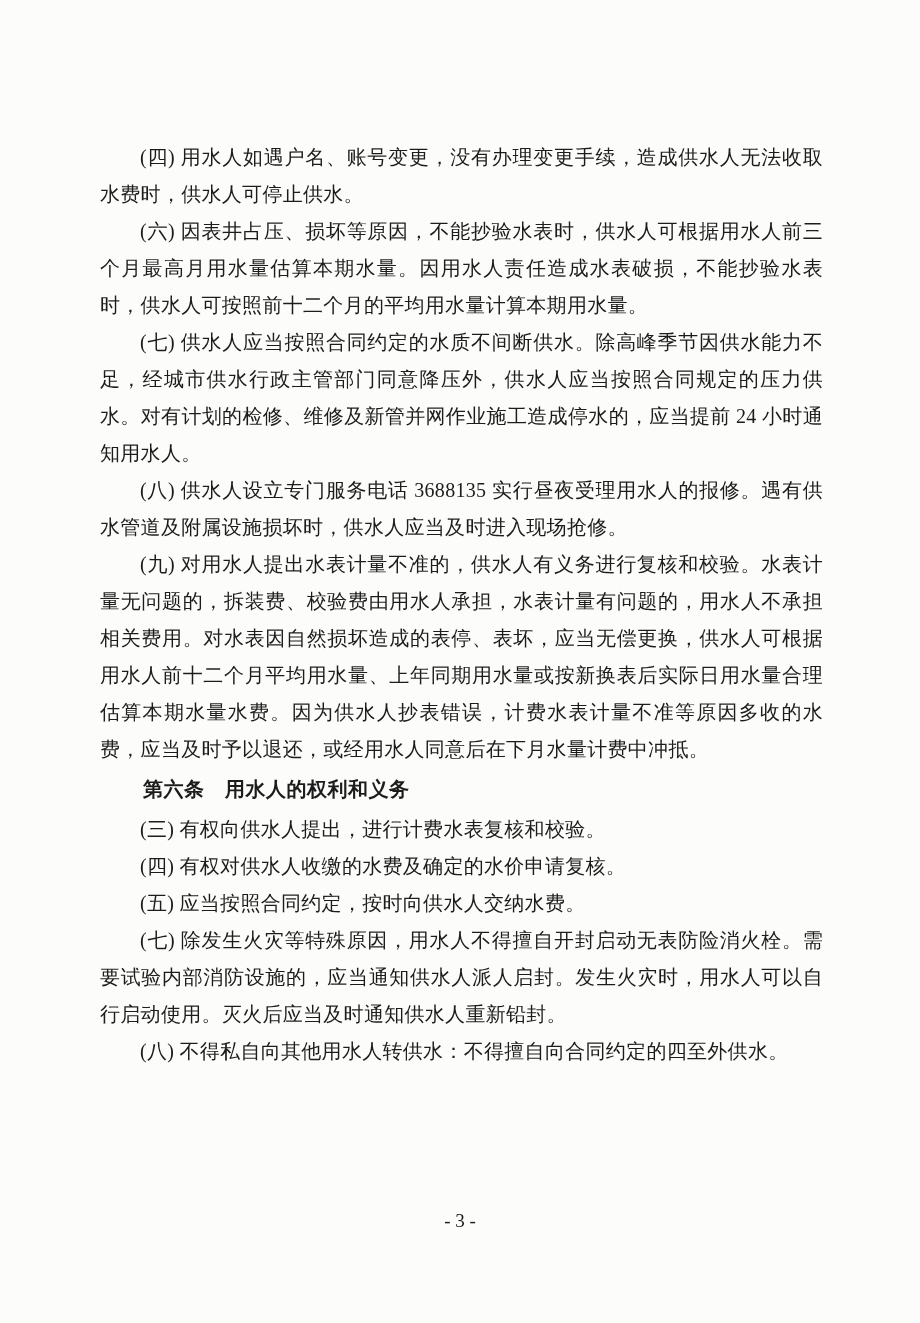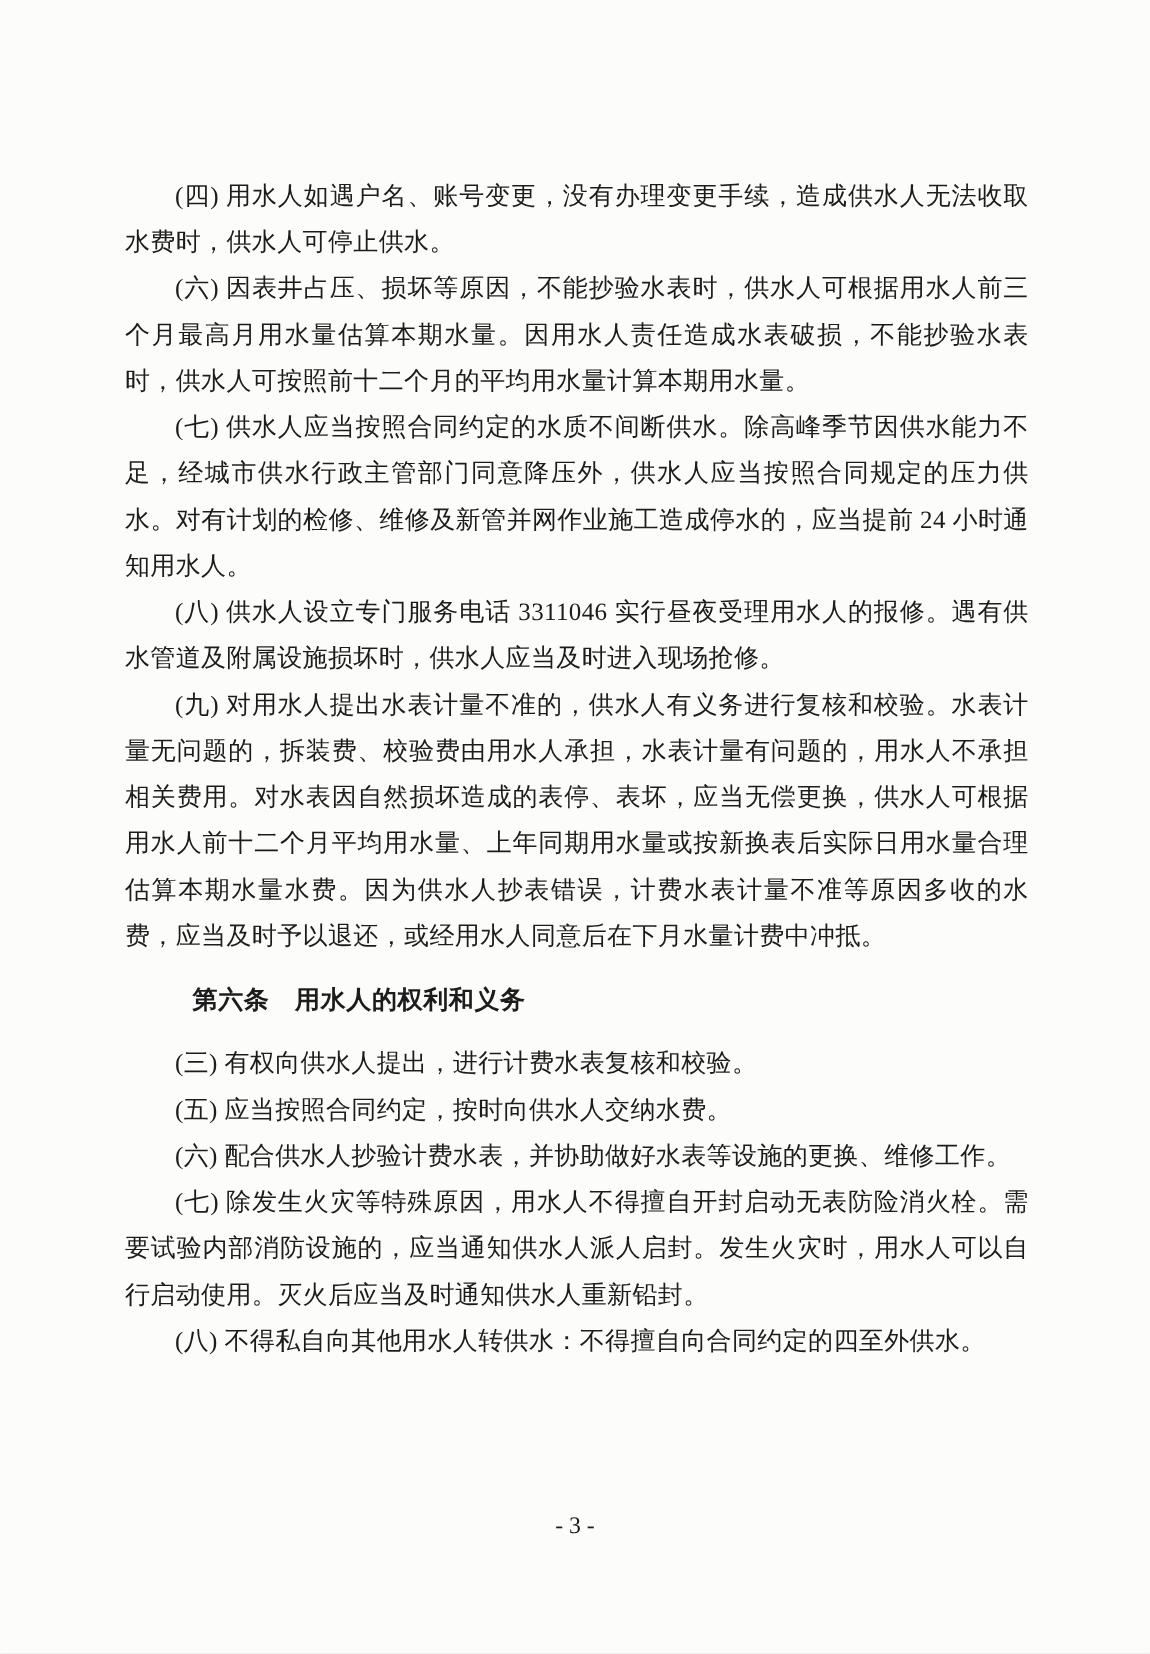--- a/index.html
+++ b/index.html
@@ -26,21 +26,21 @@
     font-size: 20px;
     line-height: 37px;
     text-align: justify;
     letter-spacing: 0.3px;
   }
   .content p {
     margin: 0;
     text-indent: 2em;
   }
   .article-heading {
-    margin: 14px;
+    margin: 3px;
     text-indent: 2em;
     font-size: 20px;
     line-height: 37px;
     font-weight: bold;
     font-family: "Liberation Sans", "DejaVu Sans", sans-serif;
     letter-spacing: 0.5px;
   }
   .page-footer {
     position: absolute;
     top: 1206px;
@@ -55,28 +55,28 @@
 </head>
 <body>
 
 <div class="page">
 
   <div class="content">
 
     <p>(四) 用水人如遇户名、账号变更，没有办理变更手续，造成供水人无法收取水费时，供水人可停止供水。</p>
     <p>(六) 因表井占压、损坏等原因，不能抄验水表时，供水人可根据用水人前三个月最高月用水量估算本期水量。因用水人责任造成水表破损，不能抄验水表时，供水人可按照前十二个月的平均用水量计算本期用水量。</p>
     <p>(七) 供水人应当按照合同约定的水质不间断供水。除高峰季节因供水能力不足，经城市供水行政主管部门同意降压外，供水人应当按照合同规定的压力供水。对有计划的检修、维修及新管并网作业施工造成停水的，应当提前 24 小时通知用水人。</p>
-    <p>(八) 供水人设立专门服务电话 3311046 实行昼夜受理用水人的报修。遇有供水管道及附属设施损坏时，供水人应当及时进入现场抢修。</p>
+    <p>(八) 供水人设立专门服务电话 3688135 实行昼夜受理用水人的报修。遇有供水管道及附属设施损坏时，供水人应当及时进入现场抢修。</p>
     <p>(九) 对用水人提出水表计量不准的，供水人有义务进行复核和校验。水表计量无问题的，拆装费、校验费由用水人承担，水表计量有问题的，用水人不承担相关费用。对水表因自然损坏造成的表停、表坏，应当无偿更换，供水人可根据用水人前十二个月平均用水量、上年同期用水量或按新换表后实际日用水量合理估算本期水量水费。因为供水人抄表错误，计费水表计量不准等原因多收的水费，应当及时予以退还，或经用水人同意后在下月水量计费中冲抵。</p>
 
     <h2 class="article-heading">第六条　用水人的权利和义务</h2>
 
     <p>(三) 有权向供水人提出，进行计费水表复核和校验。</p>
+    <p>(四) 有权对供水人收缴的水费及确定的水价申请复核。</p>
     <p>(五) 应当按照合同约定，按时向供水人交纳水费。</p>
-    <p>(六) 配合供水人抄验计费水表，并协助做好水表等设施的更换、维修工作。</p>
     <p>(七) 除发生火灾等特殊原因，用水人不得擅自开封启动无表防险消火栓。需要试验内部消防设施的，应当通知供水人派人启封。发生火灾时，用水人可以自行启动使用。灭火后应当及时通知供水人重新铅封。</p>
     <p>(八) 不得私自向其他用水人转供水：不得擅自向合同约定的四至外供水。</p>
 
   </div>
 
   <div class="page-footer">
     <span>- 3 -</span>
   </div>
 
 </div>

